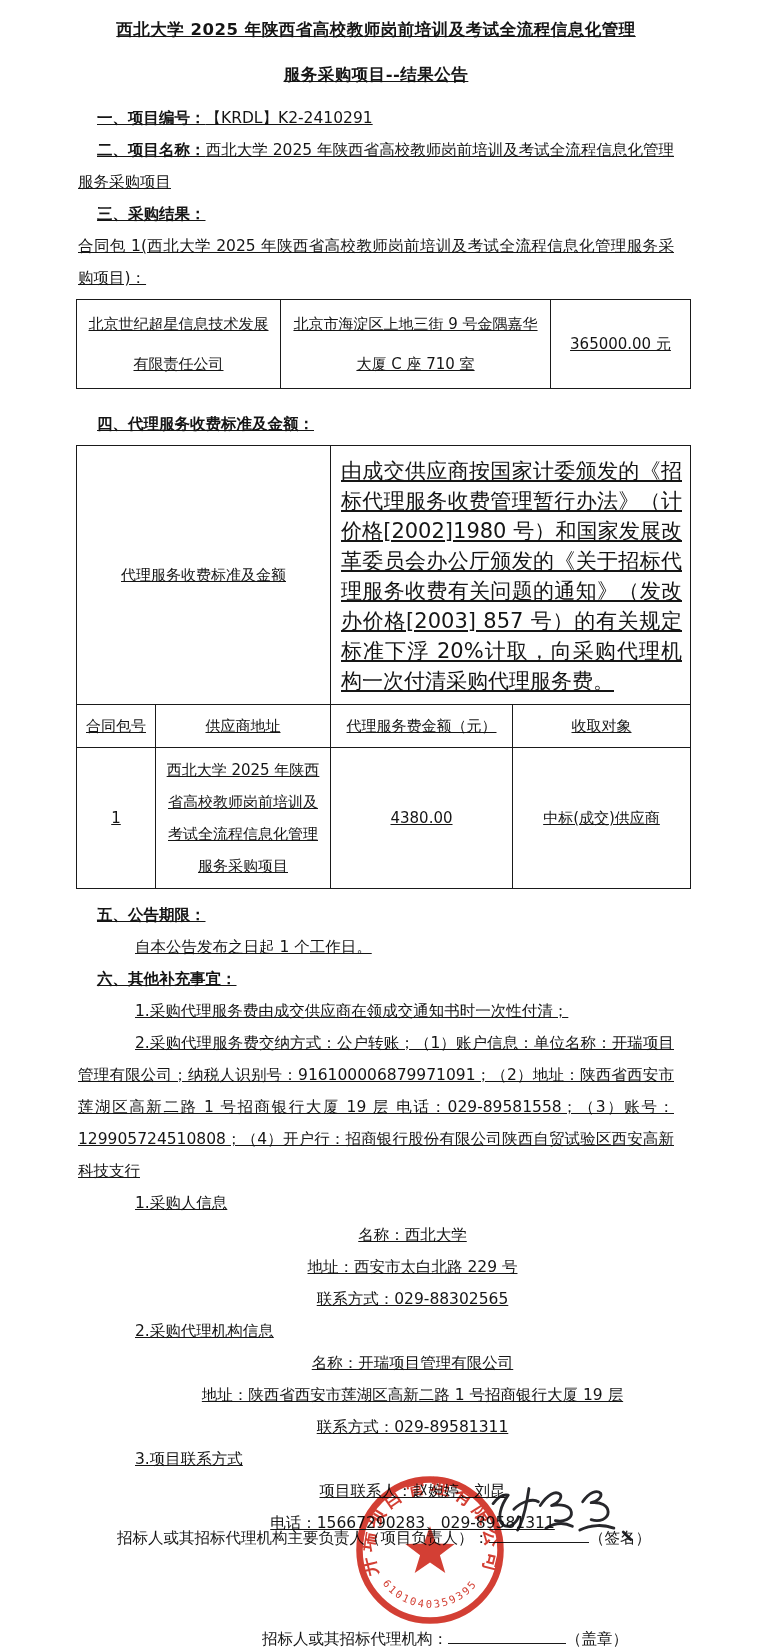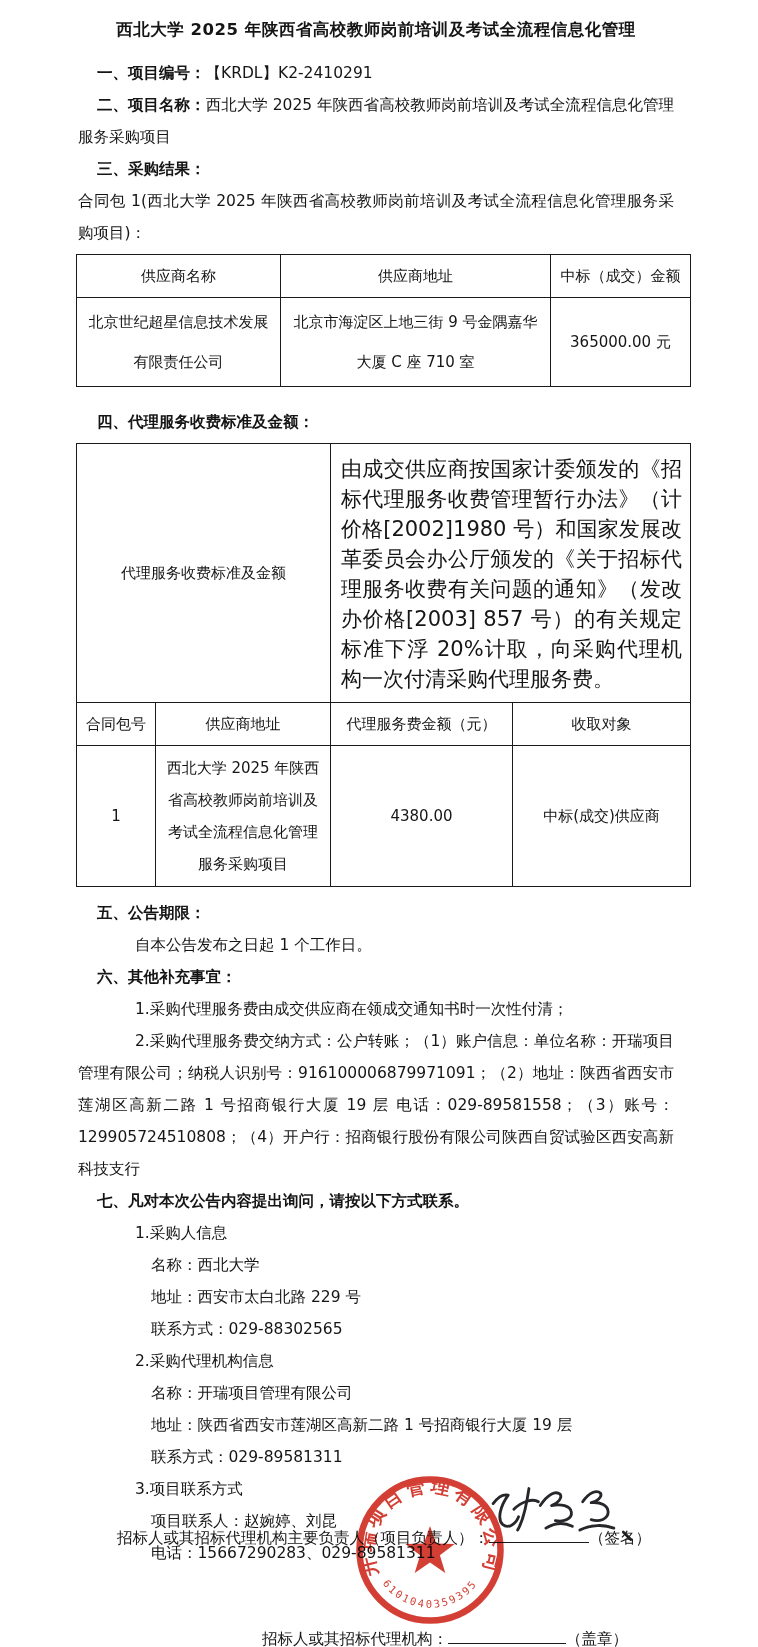--- a/index.html
+++ b/index.html
@@ -1,28 +1,28 @@
 <!DOCTYPE html>
 <html><head>
 <meta charset="utf-8">
 <style>
   html,body{margin:0;padding:0;background:#fff;}
   .doc{
     position:relative;width:758px;height:1647px;background:#ffffff;
     font-family:"DejaVu Sans",sans-serif;color:#151515;overflow:hidden;
   }
-  .content{padding:7px 84px 0 78px;font-size:15.5px;line-height:32px;}
+  .content{padding:7px 84px 0 78px;font-size:15.5px;line-height:32px;text-decoration:underline;}
   .title{font-size:16.5px;font-weight:bold;line-height:45px;text-align:center;letter-spacing:.5px;}
   .title span{display:block;}
   p{margin:0;text-align:justify;}
   .hang{text-indent:19px;}
   .bold{font-weight:bold;}
   .ind2{text-indent:57px;}
   .sub{margin-left:57px;text-align:left;}
-  .sub2{margin-left:73px;text-align:left;}
+  .sub2{margin-left:73px;text-align:center;}
   table{border-collapse:collapse;table-layout:fixed;width:614px;margin:5px 0 8px -2px;}
   td,th{border:1px solid #1a1a1a;text-align:center;vertical-align:middle;font-weight:normal;
         font-size:15px;line-height:36px;padding:2px 6px;overflow:hidden;}
   .tbl-supplier th{height:38px;line-height:22px;}
   .tbl-supplier td{padding:4px 6px;line-height:40px;}
   .tbl-fee{margin-bottom:10px;}
   .tbl-fee th{height:38px;line-height:22px;text-align:center;}
   .fee-standard-text{text-align:justify;line-height:30px;font-size:21px;padding:10px 8px 8px 10px;}
   .fee-row td{line-height:32px;padding:6px 8px;}
   .fee-row{height:128px;}
@@ -39,42 +39,38 @@
   .signature{position:absolute;left:482px;top:1481px;width:158px;height:66px;}
 </style>
 </head>
 <body>
 
 <div class="doc">
   <div class="content">
 
     <div class="title">
       <span>西北大学 2025 年陕西省高校教师岗前培训及考试全流程信息化管理</span>
+      <span>服务采购项目--结果公告</span>
     </div>
 
     <p class="hang" style="margin-top:5px;"><b>一、项目编号：</b><span>【KRDL】K2-2410291</span></p>
 
     <p class="hang"><b>二、项目名称：</b><span>西北大学 2025 年陕西省高校教师岗前培训及考试全流程信息化管理服务采购项目</span></p>
 
     <p class="hang bold">三、采购结果：</p>
 
     <p>合同包 1(西北大学 2025 年陕西省高校教师岗前培训及考试全流程信息化管理服务采购项目)：</p>
 
     <table class="tbl-supplier">
       <colgroup>
           <col style="width:204px">
           <col style="width:270px">
           <col style="width:140px">
         </colgroup>
       <tbody>
-          <tr>
-        <th>供应商名称</th>
-        <th>供应商地址</th>
-        <th>中标（成交）金额</th>
-      </tr>
       <tr>
         <td>北京世纪超星信息技术发展有限责任公司</td>
         <td>北京市海淀区上地三街 9 号金隅嘉华大厦 C 座 710 室</td>
         <td>365000.00 元</td>
       </tr>
     </tbody>
       </table>
 
     <p class="hang bold" style="margin-top:19px;">四、代理服务收费标准及金额：</p>
 
@@ -105,21 +101,20 @@
     </tbody>
       </table>
 
     <p class="hang bold">五、公告期限：</p>
     <p class="sub">自本公告发布之日起 1 个工作日。</p>
 
     <p class="hang bold">六、其他补充事宜：</p>
     <p class="ind2">1.采购代理服务费由成交供应商在领成交通知书时一次性付清；</p>
     <p class="ind2">2.采购代理服务费交纳方式：公户转账；（1）账户信息：单位名称：开瑞项目管理有限公司；纳税人识别号：916100006879971091；（2）地址：陕西省西安市莲湖区高新二路 1 号招商银行大厦 19 层 电话：029-89581558；（3）账号：129905724510808；（4）开户行：招商银行股份有限公司陕西自贸试验区西安高新科技支行</p>
 
-    <p class="hang bold">七、凡对本次公告内容提出询问，请按以下方式联系。</p>
 
     <p class="sub">1.采购人信息</p>
     <p class="sub2">名称：西北大学</p>
     <p class="sub2">地址：西安市太白北路 229 号</p>
     <p class="sub2">联系方式：029-88302565</p>
 
     <p class="sub">2.采购代理机构信息</p>
     <p class="sub2">名称：开瑞项目管理有限公司</p>
     <p class="sub2">地址：陕西省西安市莲湖区高新二路 1 号招商银行大厦 19 层</p>
     <p class="sub2">联系方式：029-89581311</p>

